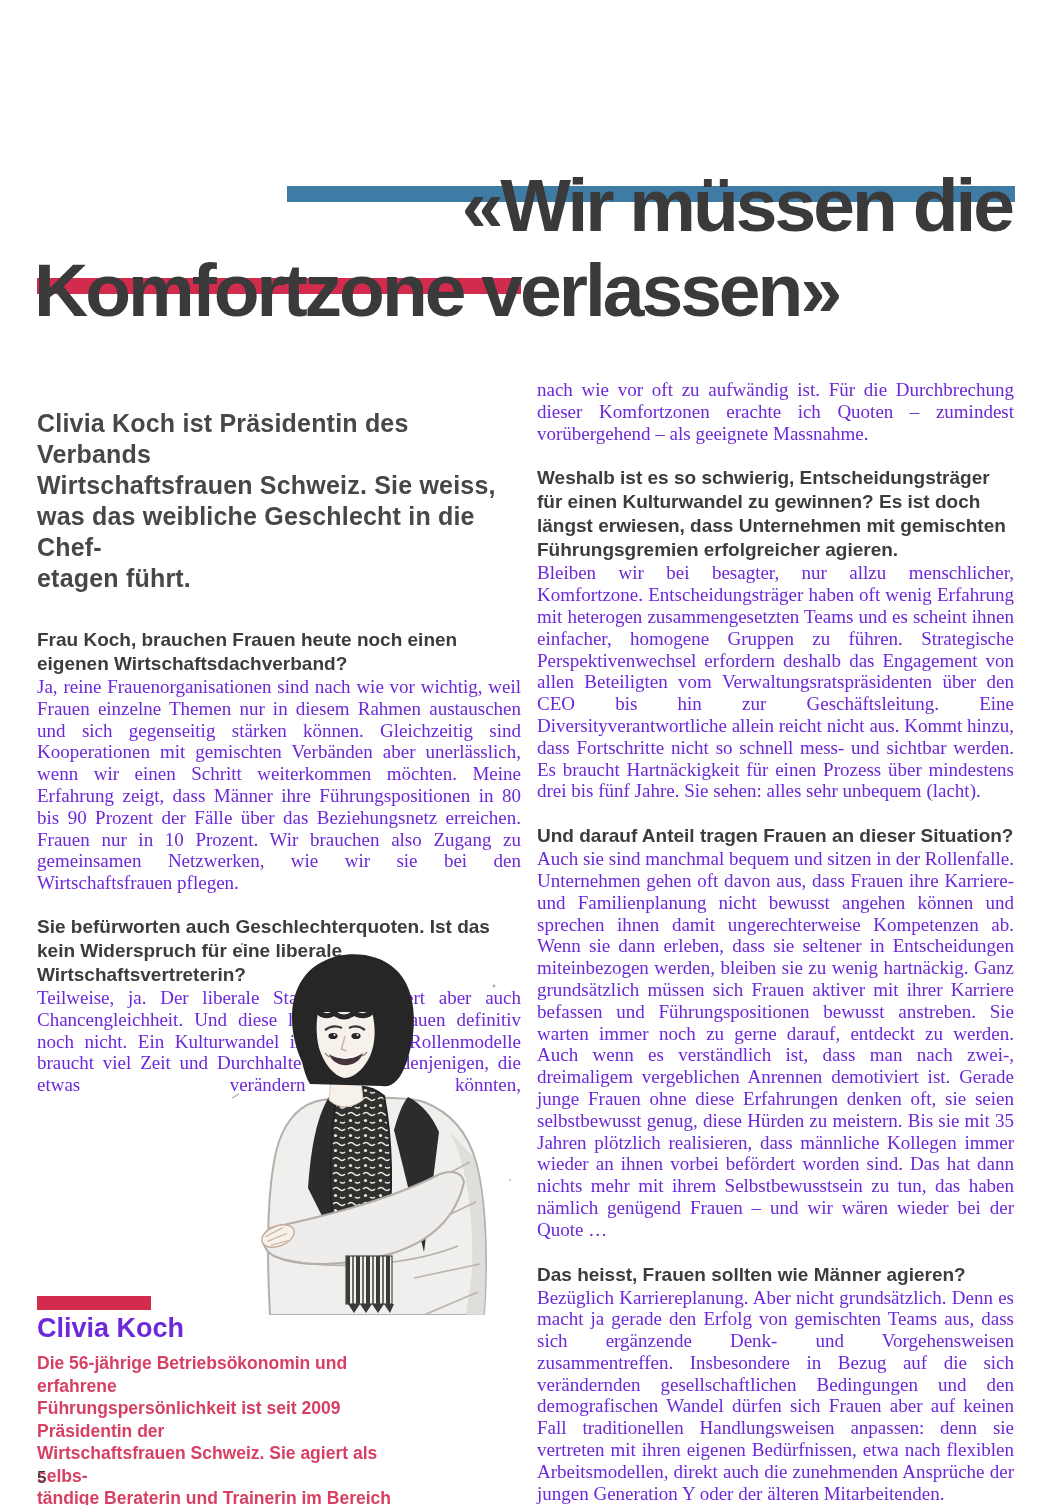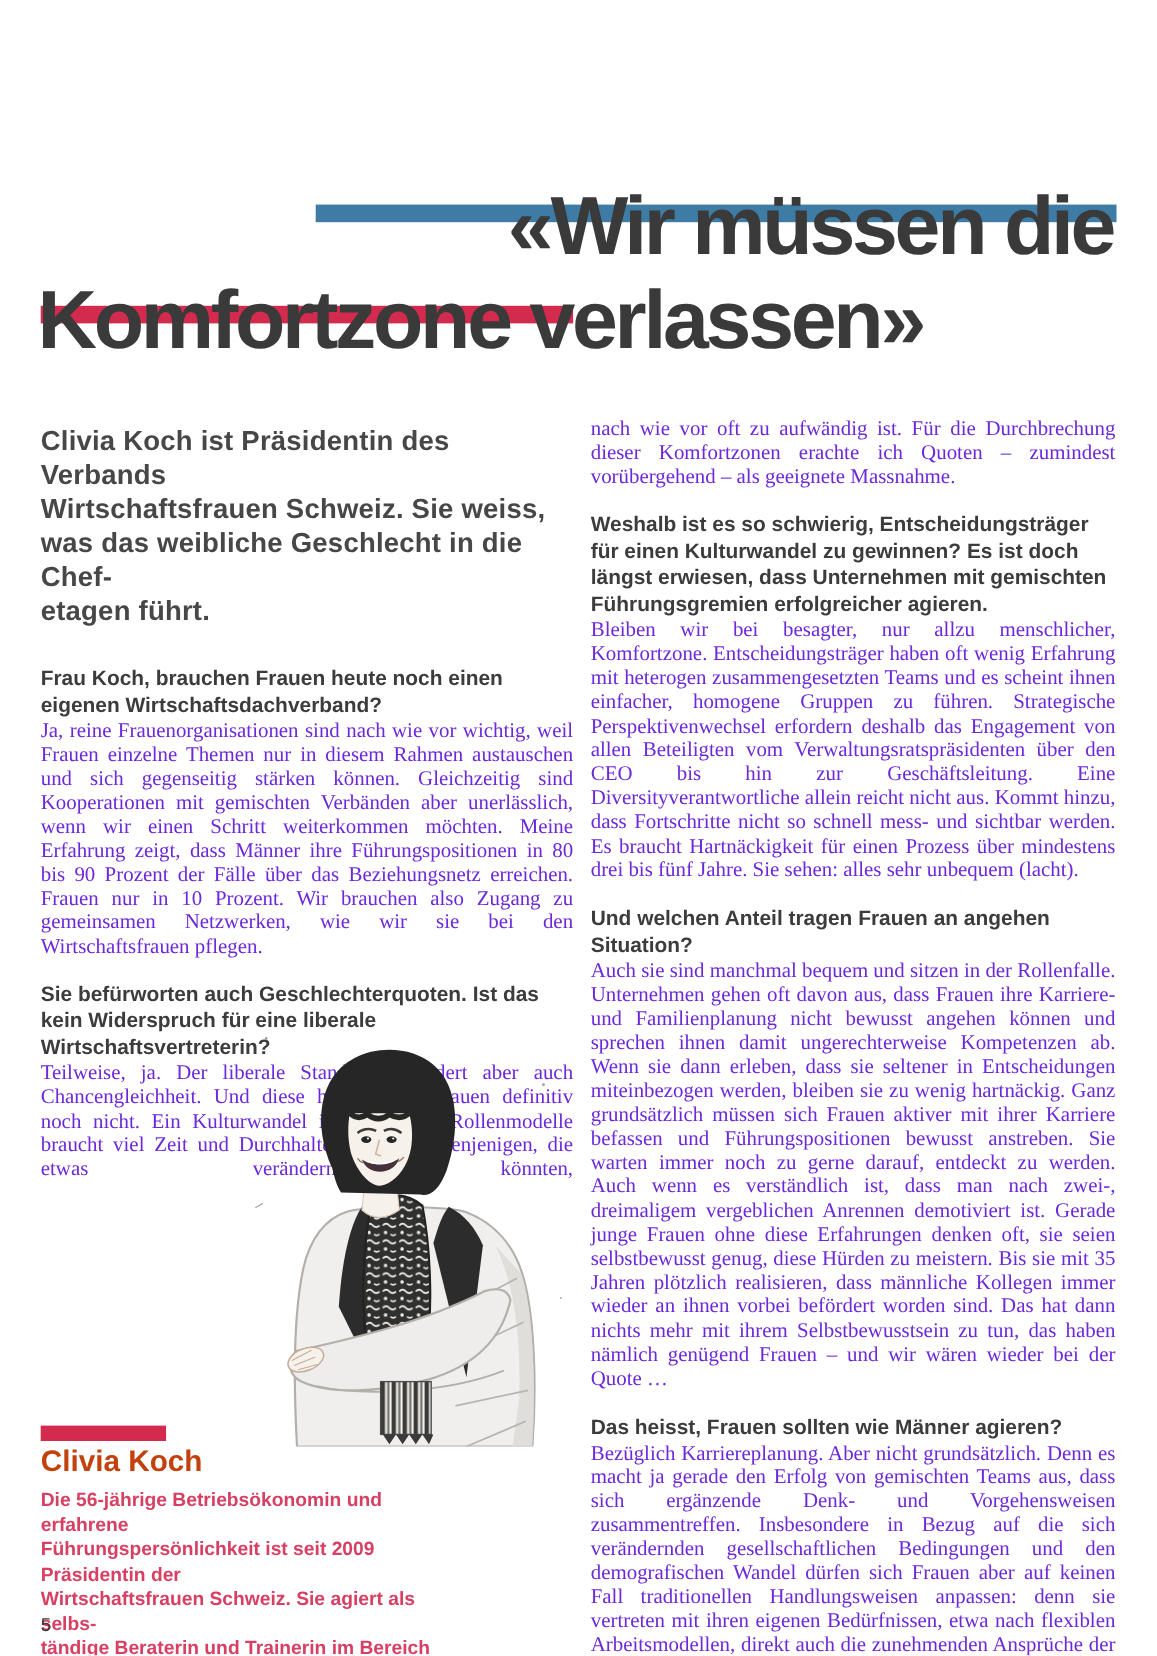--- a/index.html
+++ b/index.html
@@ -18,21 +18,21 @@
     background:#d32b4e; z-index:1;
   }
   .hl-line { 
     position:absolute; z-index:2; color:#3a3a3a; font-weight:bold;
     font-size:75px; line-height:1; letter-spacing:-3px; white-space:nowrap;
   }
   .hl-line1 { top:118px; right:40px; }
   .hl-line2 { left:34px; top:203px; }
 
   
-  .col-left  { position:absolute; left:37px;  top:361px; width:484px; }
+  .col-left  { position:absolute; left:37px;  top:383px; width:484px; }
   .col-right { position:absolute; left:537px; top:379px; width:477px; }
 
   .lead {
     font-weight:bold; font-size:25px; line-height:31px; color:#474747;
     white-space:pre-line; letter-spacing:0.2px;
   }
   .question {
     font-weight:bold; font-size:19px; line-height:24px; color:#3c3c3c;
     margin:0;
   }
@@ -43,21 +43,21 @@
   .answer.cont-out { text-align-last:justify; }
   .mt-q { margin-top:34px; }
   .mt-a2q { margin-top:21px; }
   .mt-rq { margin-top:22px; }
 
   
   .portrait { position:absolute; left:226px; top:930px; width:294px; height:385px; z-index:0; }
 
   
   .bio-bar  { position:absolute; left:37px; top:1296px; width:114px; height:14px; background:#d32b4e; }
-  .bio-name { position:absolute; left:37px; top:1313px; font-weight:bold; font-size:27px; color:#c2410c; }
+  .bio-name { position:absolute; left:37px; top:1313px; font-weight:bold; font-size:27px; color:#6d28d9; }
   .bio-text {
     position:absolute; left:37px; top:1352px; width:380px;
     font-weight:bold; font-size:17.5px; line-height:22.5px; color:#d73f63;
     white-space:pre-line;
   }
 
   .page-num { position:absolute; left:37px; top:1468px; font-size:17px; color:#3a3a3a; }
 </style>
 </head>
 <body>
@@ -145,21 +145,21 @@
   <div class="bio-text">Die 56-jährige Betriebsökonomin und erfahrene
 Führungspersönlichkeit ist seit 2009 Präsidentin der
 Wirtschaftsfrauen Schweiz. Sie agiert als selbs-
 tändige Beraterin und Trainerin im Bereich Manage-
 ment- und Leadership-Entwicklung.</div>
 
   <div class="col-right">
     <p class="answer">nach wie vor oft zu aufwändig ist. Für die Durchbrechung dieser Komfortzonen erachte ich Quoten – zumindest vorübergehend – als geeignete Massnahme.</p>
     <p class="question mt-rq">Weshalb ist es so schwierig, Entscheidungsträger für einen Kulturwandel zu gewinnen? Es ist doch längst erwiesen, dass Unternehmen mit gemischten Führungsgremien erfolgreicher agieren.</p>
     <p class="answer">Bleiben wir bei besagter, nur allzu menschlicher, Komfortzone. Entscheidungsträger haben oft wenig Erfahrung mit heterogen zusammengesetzten Teams und es scheint ihnen einfacher, homogene Gruppen zu führen. Strategische Perspektivenwechsel erfordern deshalb das Engagement von allen Beteiligten vom Verwaltungsratspräsidenten über den CEO bis hin zur Geschäftsleitung. Eine Diversityverantwortliche allein reicht nicht aus. Kommt hinzu, dass Fortschritte nicht so schnell mess- und sichtbar werden. Es braucht Hartnäckigkeit für einen Prozess über mindestens drei bis fünf Jahre. Sie sehen: alles sehr unbequem (lacht).</p>
-    <p class="question mt-rq">Und welchen Anteil tragen Frauen an angehen Situation?</p>
+    <p class="question mt-rq">Und darauf Anteil tragen Frauen an dieser Situation?</p>
     <p class="answer">Auch sie sind manchmal bequem und sitzen in der Rollenfalle. Unternehmen gehen oft davon aus, dass Frauen ihre Karriere- und Familienplanung nicht bewusst angehen können und sprechen ihnen damit ungerechterweise Kompetenzen ab. Wenn sie dann erleben, dass sie seltener in Entscheidungen miteinbezogen werden, bleiben sie zu wenig hartnäckig. Ganz grundsätzlich müssen sich Frauen aktiver mit ihrer Karriere befassen und Führungspositionen bewusst anstreben. Sie warten immer noch zu gerne darauf, entdeckt zu werden. Auch wenn es verständlich ist, dass man nach zwei-, dreimaligem vergeblichen Anrennen demotiviert ist. Gerade junge Frauen ohne diese Erfahrungen denken oft, sie seien selbstbewusst genug, diese Hürden zu meistern. Bis sie mit 35 Jahren plötzlich realisieren, dass männliche Kollegen immer wieder an ihnen vorbei befördert worden sind. Das hat dann nichts mehr mit ihrem Selbstbewusstsein zu tun, das haben nämlich genügend Frauen – und wir wären wieder bei der Quote …</p>
     <p class="question mt-rq">Das heisst, Frauen sollten wie Männer agieren?</p>
     <p class="answer">Bezüglich Karriereplanung. Aber nicht grundsätzlich. Denn es macht ja gerade den Erfolg von gemischten Teams aus, dass sich ergänzende Denk- und Vorgehensweisen zusammentreffen. Insbesondere in Bezug auf die sich verändernden gesellschaftlichen Bedingungen und den demografischen Wandel dürfen sich Frauen aber auf keinen Fall traditionellen Handlungsweisen anpassen: denn sie vertreten mit ihren eigenen Bedürfnissen, etwa nach flexiblen Arbeitsmodellen, direkt auch die zunehmenden Ansprüche der jungen Generation Y oder der älteren Mitarbeitenden.</p>
 
   </div>
 
   <div class="page-num">5</div>
 
 </div>
 

